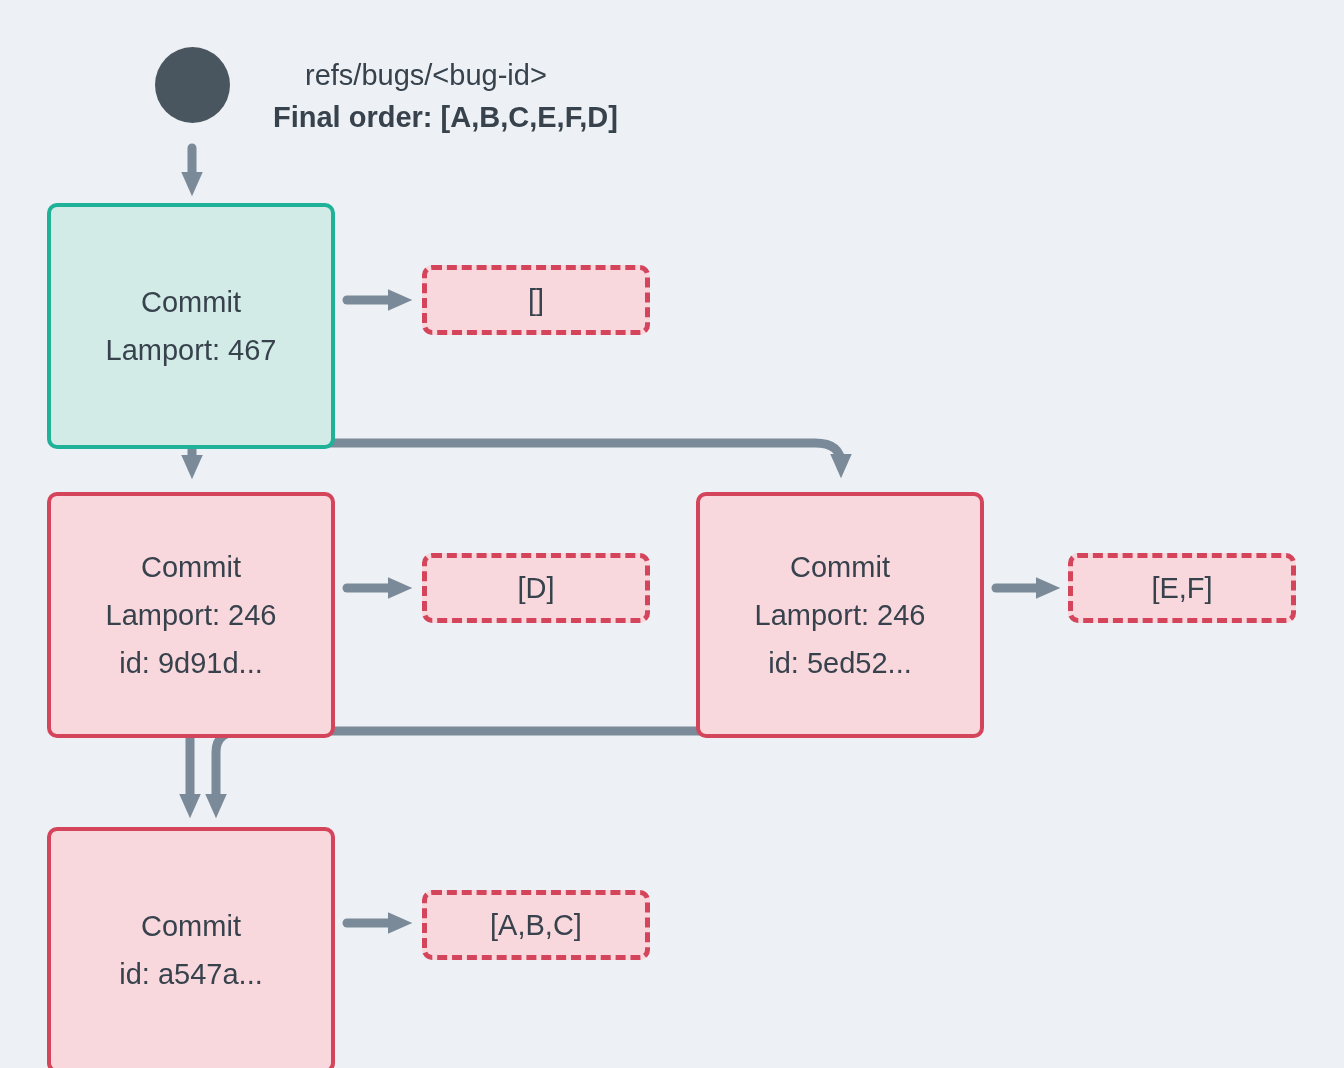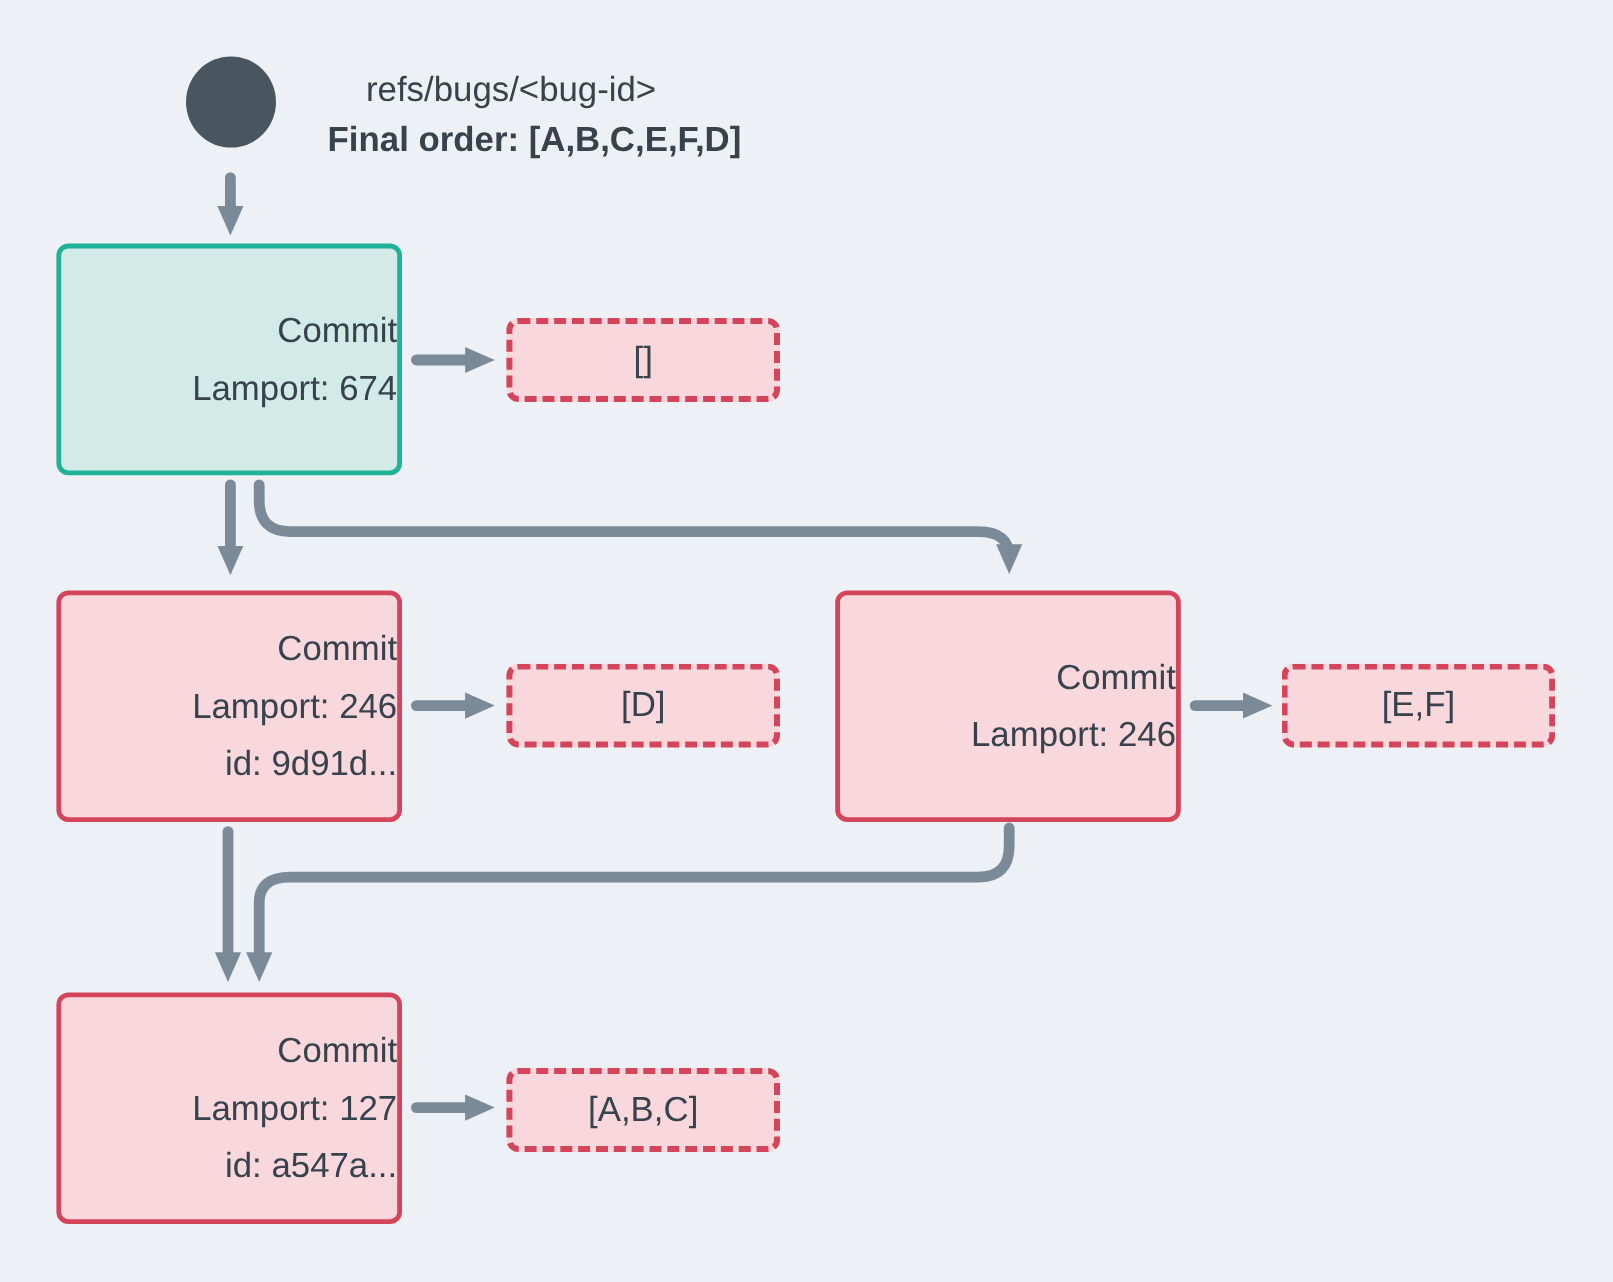--- a/index.html
+++ b/index.html
@@ -32,23 +32,23 @@
   .ref-name{
     position:absolute;left:273px;top:57px;
     font-size:29px;line-height:36px;white-space:nowrap;margin-left:32px;
   }
   .final-order{
     position:absolute;left:273px;top:98px;
     font-size:29px;line-height:38px;font-weight:700;white-space:nowrap;
   }
 
   .node{
-    position:absolute;width:288px;height:193px;
+    position:absolute;width:288px;height:246px;
     box-sizing:border-box;border:4px solid;border-radius:10px;
-    display:flex;flex-direction:column;justify-content:center;align-items:flex-end;
+    display:flex;flex-direction:column;justify-content:center;align-items:center;
     font-size:29px;line-height:48px;text-align:center;
   }
   .node--teal{background:var(--teal-fill);border-color:var(--teal-border);}
   .node--pink{background:var(--pink-fill);border-color:var(--red-border);}
   .pos-root{left:47px;top:203px;}
   .pos-left{left:47px;top:492px;}
   .pos-right{left:696px;top:492px;}
   .pos-bottom{left:47px;top:827px;}
 
   .ops{
@@ -84,37 +84,37 @@
     <path d="M841 690 L841 705 Q841 731 815 731 L242 731 Q216 731 216 752 L216 804" marker-end="url(#ah)"></path>
     <path d="M347 923 L398 923" marker-end="url(#ah)"></path>
   </svg>
 
   <div class="ref-circle"></div>
   <div class="ref-name">refs/bugs/&lt;bug-id&gt;</div>
   <div class="final-order">Final order: [A,B,C,E,F,D]</div>
 
   <div class="node node--teal pos-root">
     <div>Commit</div>
-    <div>Lamport: 674</div>
+    <div>Lamport: 467</div>
   </div>
   <div class="ops pos-ops0">[]</div>
 
   <div class="node node--pink pos-left">
     <div>Commit</div>
     <div>Lamport: 246</div>
     <div>id: 9d91d...</div>
   </div>
   <div class="ops pos-ops1">[D]</div>
 
   <div class="node node--pink pos-right">
     <div>Commit</div>
     <div>Lamport: 246</div>
+    <div>id: 5ed52...</div>
   </div>
   <div class="ops pos-ops2">[E,F]</div>
 
   <div class="node node--pink pos-bottom">
     <div>Commit</div>
-    <div>Lamport: 127</div>
     <div>id: a547a...</div>
   </div>
   <div class="ops pos-ops3">[A,B,C]</div>
 
 </div>
 
 </body></html>

